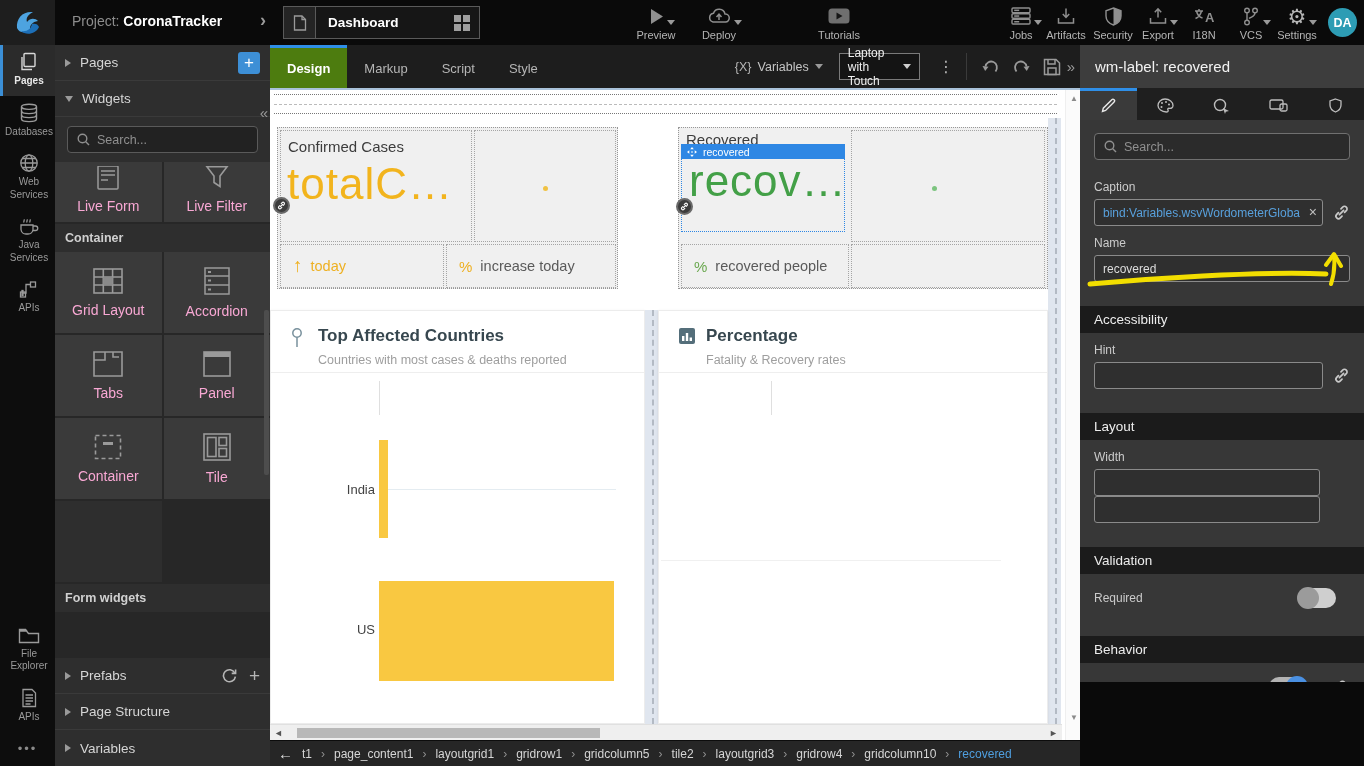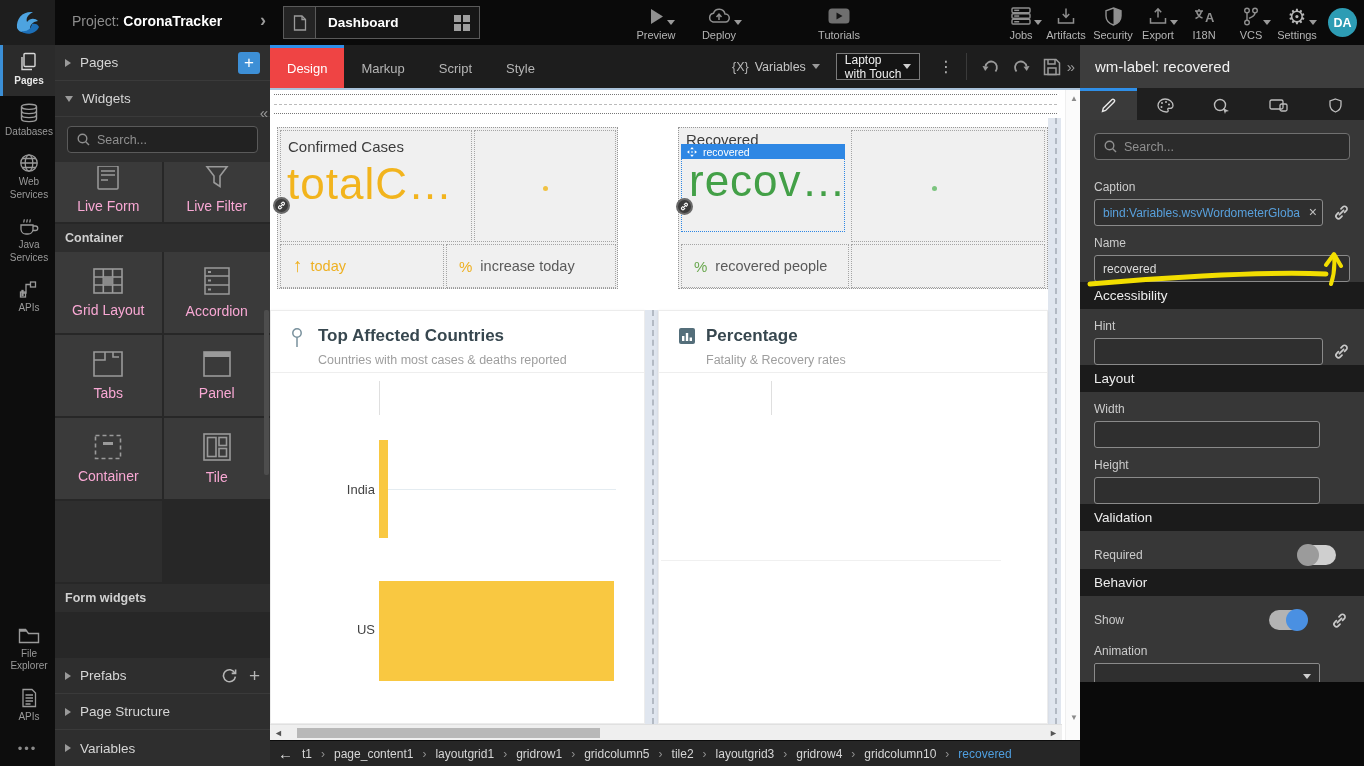--- a/index.html
+++ b/index.html
@@ -64,21 +64,21 @@
 .lp-plus2{color:#b5b5b5;font-size:19px;line-height:1;cursor:pointer}
 .lp-plus2::before{content:"+"}
 .lp-scrollthumb{position:absolute;right:1px;top:265px;width:5px;height:165px;background:#4d4d4d;border-radius:2px}
 .collapse-left{position:absolute;right:2px;top:59px;color:#9a9a9a;font-size:15px;cursor:pointer;z-index:5}
 .collapse-left::before{content:"«"}
 
 
 .canvascol{position:absolute;left:270px;top:45px;width:810px;height:721px;background:#1d1d1d}
 .ctoolbar{position:absolute;left:0;top:0;width:810px;height:43px;background:#1d1d1d;display:flex;align-items:stretch}
 .ctab{padding:0 17px;display:flex;align-items:center;color:#b5b5b5;font-size:13px;cursor:pointer;border-top:3px solid transparent}
-.ctab.active{background:#ef4444;color:#fff;border-top:3px solid #2f8fe8;font-weight:normal}
+.ctab.active{background:#4d7c0f;color:#fff;border-top:3px solid #2f8fe8;font-weight:bold}
 .ct-vars{display:flex;align-items:center;gap:6px;margin-left:180px;color:#c5c5c5;font-size:12.5px;cursor:pointer}
 .ct-vars .vx{color:#b5b5b5}
 .dev-select{margin-left:16px;align-self:center;width:132px;height:27px;border:1px solid #7a7a7a;background:#141414;display:flex;align-items:center;padding:0 8px;cursor:pointer}
 .dev-select .dtext{flex:1;color:#f0f0f0;font-size:12px}
 .ct-dots{margin-left:14px;align-self:center;color:#b5b5b5;font-size:16px;cursor:pointer;padding:0 4px}
 .ct-dots::before{content:"⋮"}
 .ct-div{width:1px;background:#3a3a3a;margin:8px 8px}
 .ct-icon{align-self:center;padding:0 6px;cursor:pointer}
 .collapse-right{margin-left:auto;align-self:center;color:#9a9a9a;font-size:15px;padding-right:5px;cursor:pointer}
 .collapse-right::before{content:"»"}
@@ -140,21 +140,21 @@
 .rp-search{display:flex;align-items:center;gap:7px;height:27px;background:#2b2b2b;border:1px solid #707070;border-radius:4px;padding:0 9px}
 .rp-search input{flex:1;background:transparent;border:none;color:#bbb;font-size:12.5px;min-width:0}
 .rp-search input::placeholder{color:#8f8f8f}
 .fld-label{padding:10px 14px 5px;color:#cbcbcb;font-size:12px}
 .fld-row{display:flex;align-items:center;padding:0 14px;gap:10px}
 .fld-input{flex:1;height:27px;background:#2f2f2f;border:1px solid #8a8a8a;border-radius:3px;color:#ddd;font-size:12px;padding:0 8px}
 .fld-input.blue{color:#58a0dc;padding-right:22px}
 .input-wrap{position:relative;flex:1;display:flex}
 .x-btn{position:absolute;right:6px;top:4px;color:#c0c0c0;font-size:14px;cursor:pointer;line-height:1.3}
 .x-btn::before{content:"×"}
-.rp-section{margin-top:0;background:#1b1b1b;color:#ededed;font-size:13.5px;padding:6px 14px}
+.rp-section{margin-top:24px;background:#1b1b1b;color:#ededed;font-size:13.5px;padding:6px 14px}
 .tog-row{display:flex;align-items:center;padding:14px 14px 4px;gap:10px}
 .tog-row .tlabel{color:#cbcbcb;font-size:12px;flex:1}
 .toggle{position:relative;width:38px;height:20px;border-radius:10px;cursor:pointer;flex:none;margin-right:14px}
 .toggle.off{background:#cfcfcf}
 .toggle.off .knob{position:absolute;left:-1px;top:-1px;width:22px;height:22px;border-radius:50%;background:#9b9b9b}
 .toggle.on{background:#b3b3b3}
 .toggle.on .knob{position:absolute;right:-1px;top:-1px;width:22px;height:22px;border-radius:50%;background:#4a90e2}
 .dd-box{position:relative;flex:1;height:26px;background:#2f2f2f;border:1px solid #8a8a8a;border-radius:2px}
 .dd-box .tri-dd{position:absolute;right:8px;top:10px}
 .tri-dd{width:0;height:0;border-left:4px solid transparent;border-right:4px solid transparent;border-top:5px solid #cfcfcf}
@@ -778,21 +778,20 @@
             </g>
           </svg>
       </span>
     </div>
 
     <div class="rp-section">Layout</div>
     <div class="fld-label">Width</div>
     <div class="fld-row" style="padding-right:44px">
       <input class="fld-input" value="" style="">
     </div>
-    <div class="fld-label">Height</div>
     <div class="fld-row" style="padding-right:44px">
       <input class="fld-input" value="" style="">
     </div>
 
     <div class="rp-section">Validation</div>
     <div class="tog-row">
       <span class="tlabel">Required</span>
       <span class="toggle off">
           <span class="knob"></span>
         </span>

